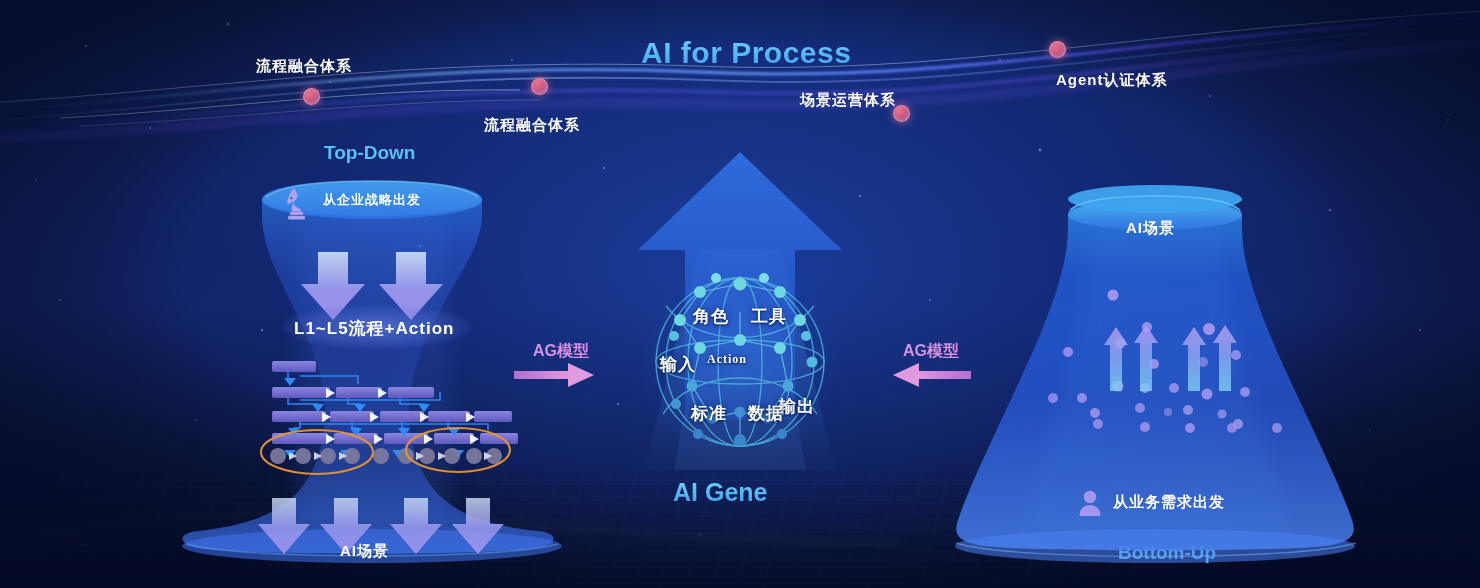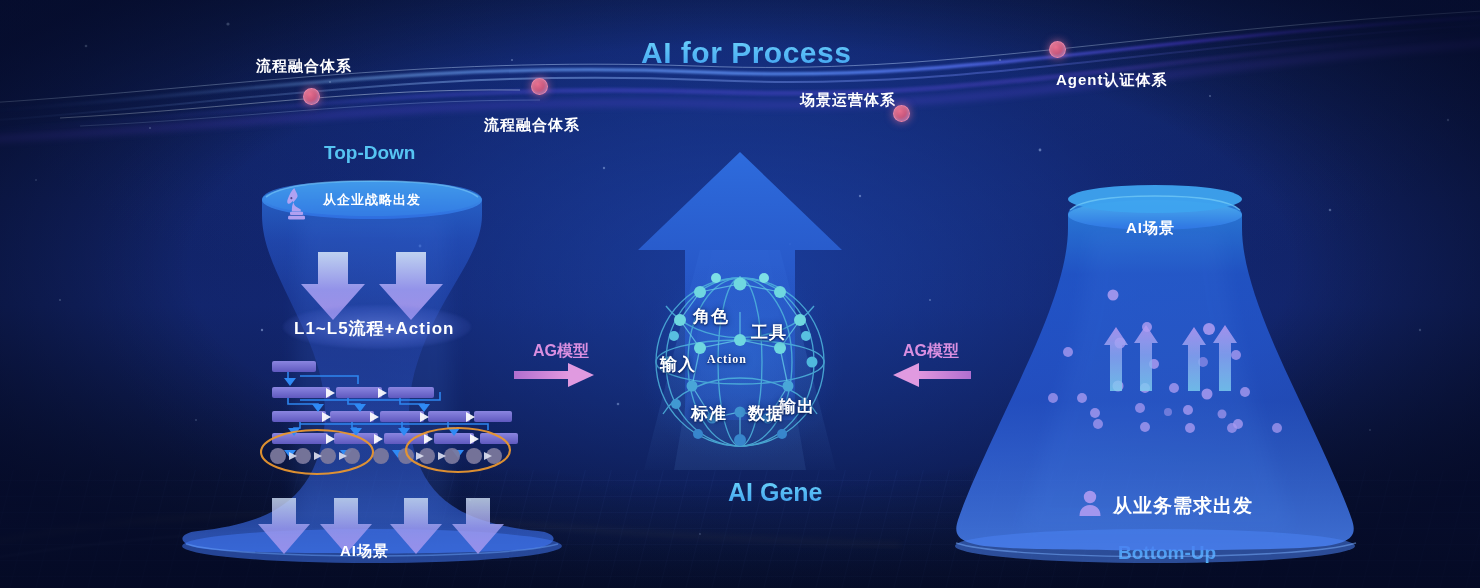--- a/index.html
+++ b/index.html
@@ -53,33 +53,33 @@
     position:absolute; left:283px; top:305px; width:188px; height:44px;
     border-radius:50%;
     background:radial-gradient(ellipse at 50% 50%, rgba(126,150,245,0.48) 0%, rgba(90,115,225,0.22) 58%, rgba(70,95,205,0) 80%);
     filter:blur(1px);
   }
   #lf-mid-label { position:absolute; left:294px; top:317px; font-size:17px; white-space:nowrap;text-align:center; }
   #lf-bottom-label { position:absolute; left:340px; top:542px; font-size:15px; white-space:nowrap; }
 
   
   #rf-top-label { position:absolute; left:1126px; top:219px; font-size:15px; white-space:nowrap; }
-  #rf-bottom-label { position:absolute; left:1113px; top:493px; font-size:19px; white-space:nowrap; }
+  #rf-bottom-label { position:absolute; left:1113px; top:493px; font-size:15px; white-space:nowrap; }
   #rf-person { position:absolute; left:1077px; top:489px; width:26px; height:28px; }
 
   
   .ag-label {
     position:absolute; font-size:16px; font-weight:bold; white-space:nowrap;
     color:#d98fe0;
     margin-left:12px;
   }
 
   
   #gene-label {
-    position:absolute; left:728px; top:478px; font-size:25px; font-weight:bold;
+    position:absolute; left:673px; top:478px; font-size:25px; font-weight:bold;
     background:linear-gradient(180deg,#6ed8fb 0%,#3d9cee 100%);
     -webkit-background-clip:text; background-clip:text; color:transparent;
     white-space:nowrap;
   }
   .hex-label {
     position:absolute; font-size:17px; color:#ffffff; white-space:nowrap;
     text-shadow:0 0 6px rgba(10,40,110,0.95), 0 1px 2px rgba(0,20,70,0.9);
     font-family:Liberation Serif, serif;
   }
   #hex-action { font-size:12px; }
@@ -518,21 +518,21 @@
       <circle cx="674" cy="336" r="5" fill="#58c0e0"></circle>
       <circle cx="806" cy="336" r="5" fill="#58c0e0"></circle>
       <circle cx="716" cy="278" r="5" fill="#7de0e6"></circle>
       <circle cx="764" cy="278" r="5" fill="#7de0e6"></circle>
     </g>
   </svg>
 
   <div id="gene-label">AI Gene</div>
 
   <div class="hex-label cn" style="left:693px; top:305px;">角色</div>
-  <div class="hex-label cn" style="left:751px; top:305px;margin-top:16px;">工具</div>
+  <div class="hex-label cn" style="left:751px; top:305px;">工具</div>
   <div class="hex-label cn" style="left:660px; top:353px;">输入</div>
   <div class="hex-label cn" id="hex-action" style="left:707px; top:352px;">Action</div>
   <div class="hex-label cn" style="left:779px; top:353px;margin-top:42px;">输出</div>
   <div class="hex-label cn" style="left:691px; top:402px;text-align:right;">标准</div>
   <div class="hex-label cn" style="left:748px; top:402px;">数据</div>
 
   <div class="ag-label" style="left:521px; top:341px;">AG模型</div>
   <div class="ag-label" style="left:891px; top:341px;">AG模型</div>
 
   <svg class="layer" viewBox="0 0 1480 588">

